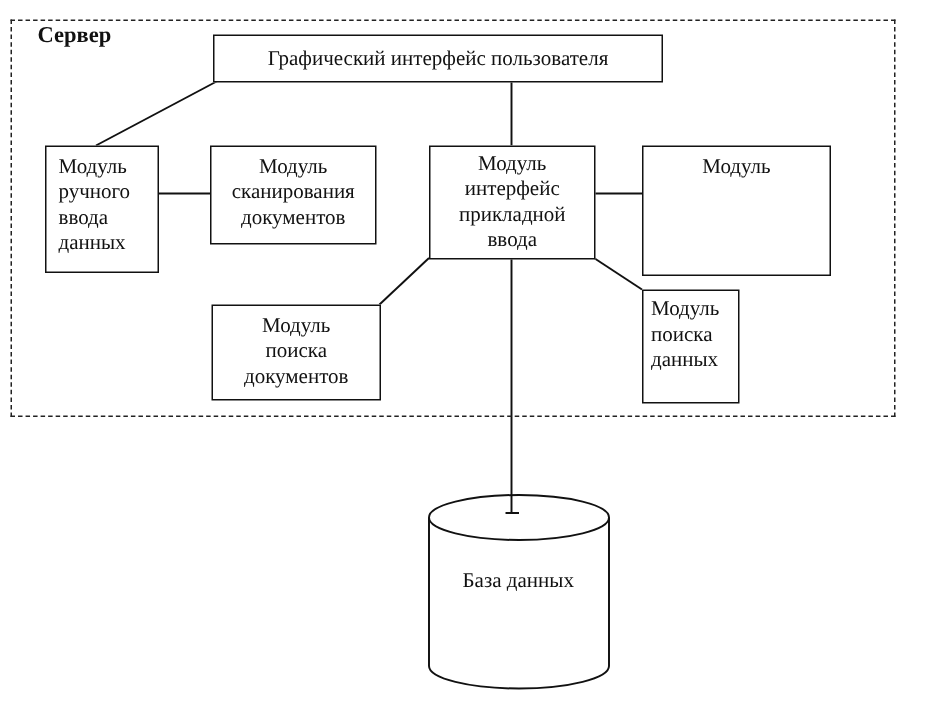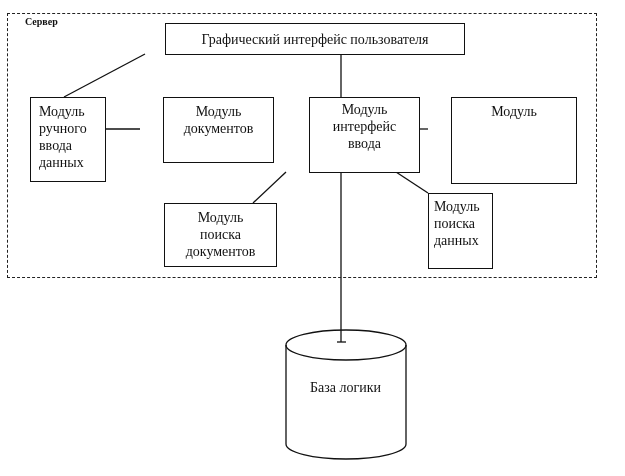--- a/index.html
+++ b/index.html
@@ -1,24 +1,24 @@
 <!DOCTYPE html>
 <html><head>
 <meta charset="utf-8">
 <style>
   html, body { margin:0; padding:0; background:#ffffff; }
   body { width:625px; height:476px; position:relative; overflow:hidden;
          font-family:"Liberation Serif", "DejaVu Serif", serif; color:#111; }
   svg.lines { position:absolute; left:0; top:0; }
   .frame { position:absolute; left:7px; top:13px; width:590px; height:265px;
            border:1.5px dashed #222; box-sizing:border-box; }
-  .frame-label { position:absolute; left:25px; top:16px; font-weight:bold; font-size:10px; }
+  .frame-label { position:absolute; left:25px; top:16px; font-weight:bold; font-size:15px; }
   .box { position:absolute; border:1.5px solid #111; background:#fff; box-sizing:border-box;
          font-size:14px; line-height:17px; display:flex; flex-direction:column; }
-  .box.center { align-items:center; text-align:center;margin-left:23px; }
+  .box.center { align-items:center; text-align:center; }
   .box.left { align-items:flex-start; text-align:left; padding-left:8px; }
   .box span { display:block; }
   .db-label { position:absolute; left:285px; top:380px; width:121px; text-align:center; font-size:14px; }
 </style>
 </head>
 <body>
 
 <svg class="lines" width="625" height="476">
   <line x1="145" y1="54" x2="64" y2="97" stroke="#111" stroke-width="1.3"></line>
   <line x1="341" y1="54" x2="341" y2="97" stroke="#111" stroke-width="1.3"></line>
@@ -43,38 +43,40 @@
 
 <div class="box left" style="left:30px;top:97px;width:76px;height:85px;padding-top:5px;">
   <span>Модуль</span>
   <span>ручного</span>
   <span>ввода</span>
   <span>данных</span>
 </div>
 
 <div class="box center" style="left:140px;top:97px;width:111px;height:66px;padding-top:5px;">
   <span>Модуль</span>
+  <span>сканирования</span>
   <span>документов</span>
 </div>
 
 <div class="box center" style="left:286px;top:97px;width:111px;height:76px;padding-top:3px;">
   <span>Модуль</span>
   <span>интерфейс</span>
+  <span>прикладной</span>
   <span>ввода</span>
 </div>
 
 <div class="box center" style="left:428px;top:97px;width:126px;height:87px;padding-top:5px;">
   <span>Модуль</span>
 </div>
 
 <div class="box center" style="left:141px;top:203px;width:113px;height:64px;padding-top:5px;">
   <span>Модуль</span>
   <span>поиска</span>
   <span>документов</span>
 </div>
 
 <div class="box left" style="left:428px;top:193px;width:65px;height:76px;padding-top:4px;padding-left:5px;">
   <span>Модуль</span>
   <span>поиска</span>
   <span>данных</span>
 </div>
 
-<div class="db-label">База логики</div>
+<div class="db-label">База данных</div>
 
 </body></html>

